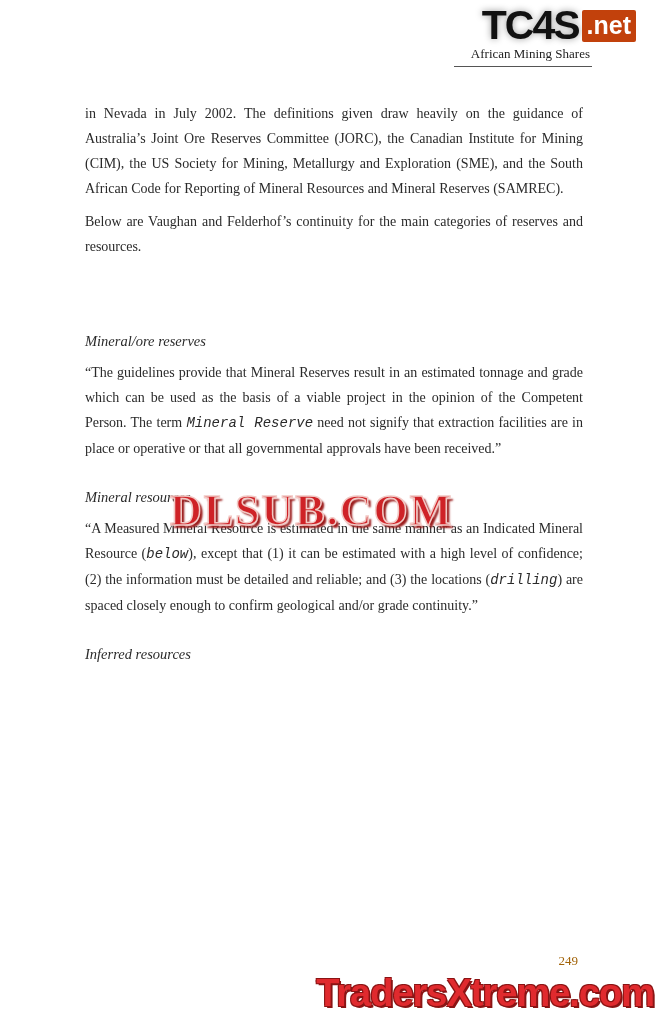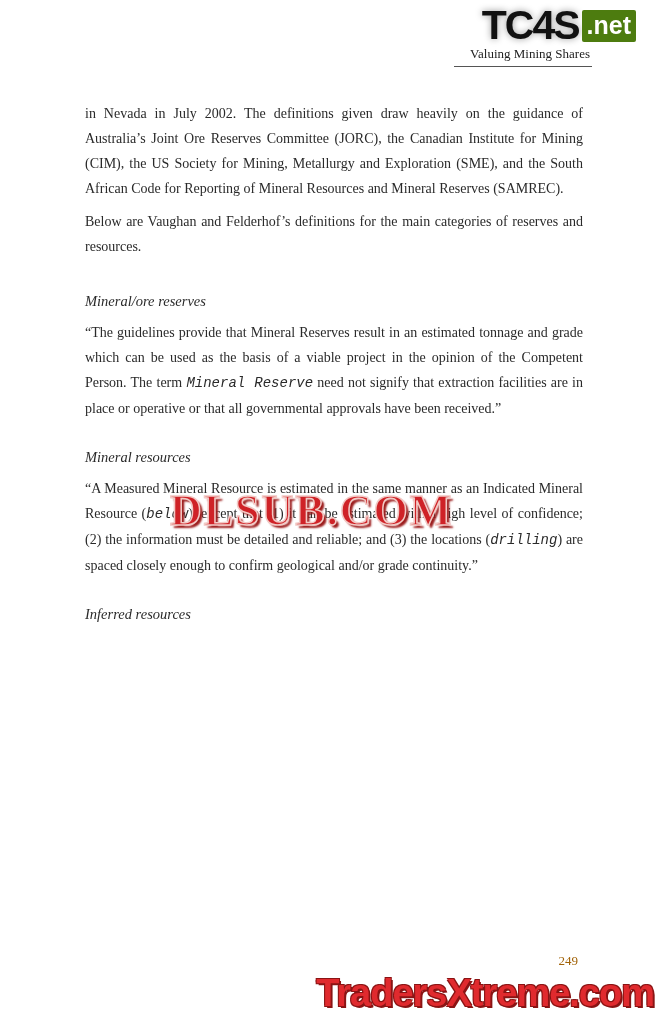--- a/index.html
+++ b/index.html
@@ -19,21 +19,21 @@
     display:flex; align-items:center;
     font-family:"Liberation Sans", sans-serif;
     text-shadow:0 0 7px #9a9a9a;
   }
   .brand .main {
     font-weight:900; font-size:41px; letter-spacing:-2px;
     color:#111;
   }
   .brand .suffix {
     margin-left:3px;
-    background:#4d7c0f; color:#ffffff;
+    background:#c2410c; color:#ffffff;
     font-weight:900; font-size:25px;
     padding:1px 5px 2px 5px;
     border-radius:2px;
     text-shadow:none;
   }
   .running-header {
     position:absolute; top:46px; right:72px;
     font-size:13px; color:#222;
   }
   .header-rule {
@@ -50,21 +50,21 @@
   .text-block p {
     font-size:14px; line-height:25px;
     text-align:justify;
     margin:0 0 8px 0;
   }
   .section-heading {
     font-style:italic; font-weight:normal;
     font-size:14.5px; line-height:20px;
     margin:26px 0 9px 0;
   }
-  .section-heading.first { margin-top:32px; }
+  .section-heading.first { margin-top:72px; }
   .quote { margin-left:12px; }
   .intro2 { margin-top:6px; }
   .it { font-style:italic;font-family:Liberation Mono, monospace; }
 
   
   .wm-center {
     position:absolute; top:485px; left:170px;
     font-family:"Liberation Serif", serif;
     font-weight:bold; font-size:44px; letter-spacing:2px;
     color:#cf2227;
@@ -90,26 +90,26 @@
     font-size:13px; color:#a16207;
   }
 </style>
 </head>
 <body>
 
 <div class="brand">
   <span class="main">TC4S</span>
     <span class="suffix">.net</span>
 </div>
-<div class="running-header">Valuing Mining Shares</div>
+<div class="running-header">African Mining Shares</div>
 <div class="header-rule"></div>
 
 <div class="text-block">
   <p>in Nevada in July 2002. The definitions given draw heavily on the guidance of Australia’s Joint Ore Reserves Committee (JORC), the Canadian Institute for Mining (CIM), the US Society for Mining, Metallurgy and Exploration (SME), and the South African Code for Reporting of Mineral Resources and Mineral Reserves (SAMREC).</p>
-  <p class="intro2">Below are Vaughan and Felderhof’s definitions for the main categories of reserves and resources.</p>
+  <p class="intro2">Below are Vaughan and Felderhof’s continuity for the main categories of reserves and resources.</p>
 
   <h3 class="section-heading first">Mineral/ore reserves</h3>
   <p class="quote"><span>“The guidelines provide that Mineral Reserves result in an estimated tonnage and grade which can be used as the basis of a viable project in the opinion of the Competent Person. The term </span><span class="it">Mineral Reserve</span><span> need not signify that extraction facilities are in place or operative or that all governmental approvals have been received.”</span></p>
 
   <h3 class="section-heading">Mineral resources</h3>
 
   <p class="quote"><span>“A Measured Mineral Resource is estimated in the same manner as an Indicated Mineral Resource (</span><span class="it">below</span><span>), except that (1) it can be estimated with a high level of confidence; (2) the information must be detailed and reliable; and (3) the locations (</span><span class="it">drilling</span><span>) are spaced closely enough to confirm geological and/or grade continuity.”</span></p>
 
   <h3 class="section-heading">Inferred resources</h3>
 </div>

